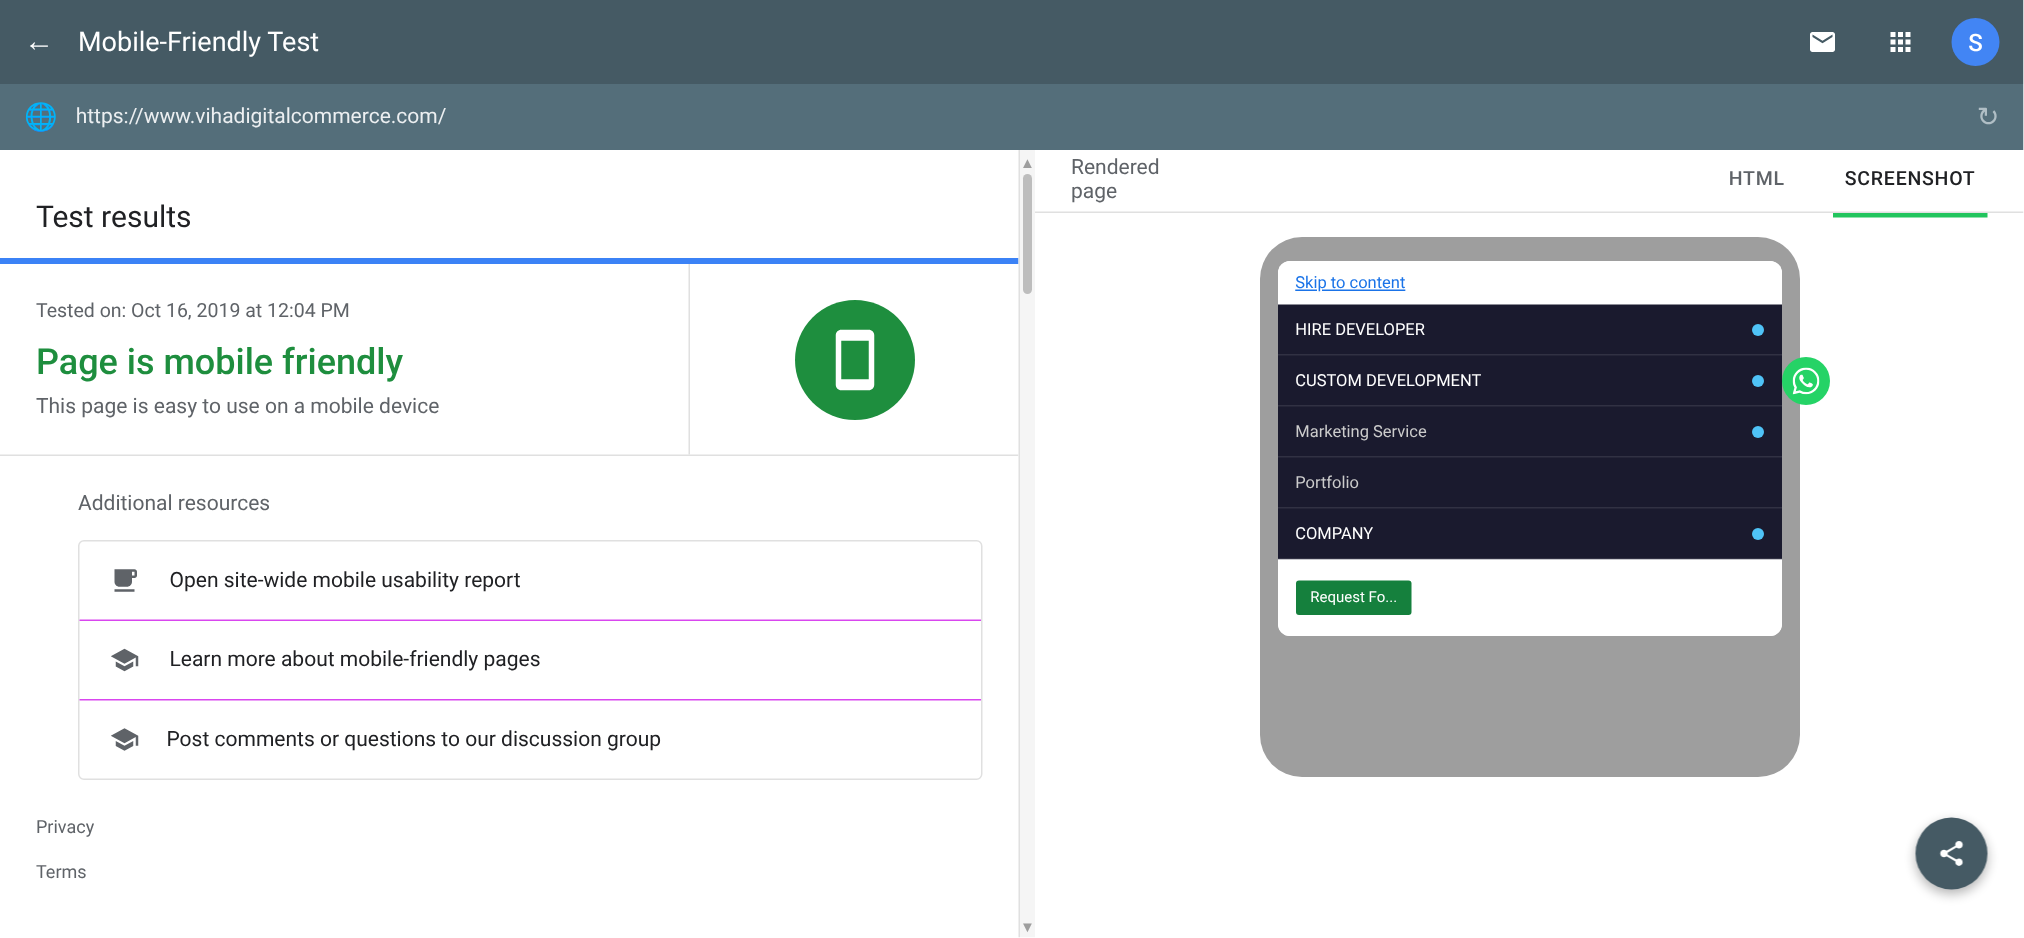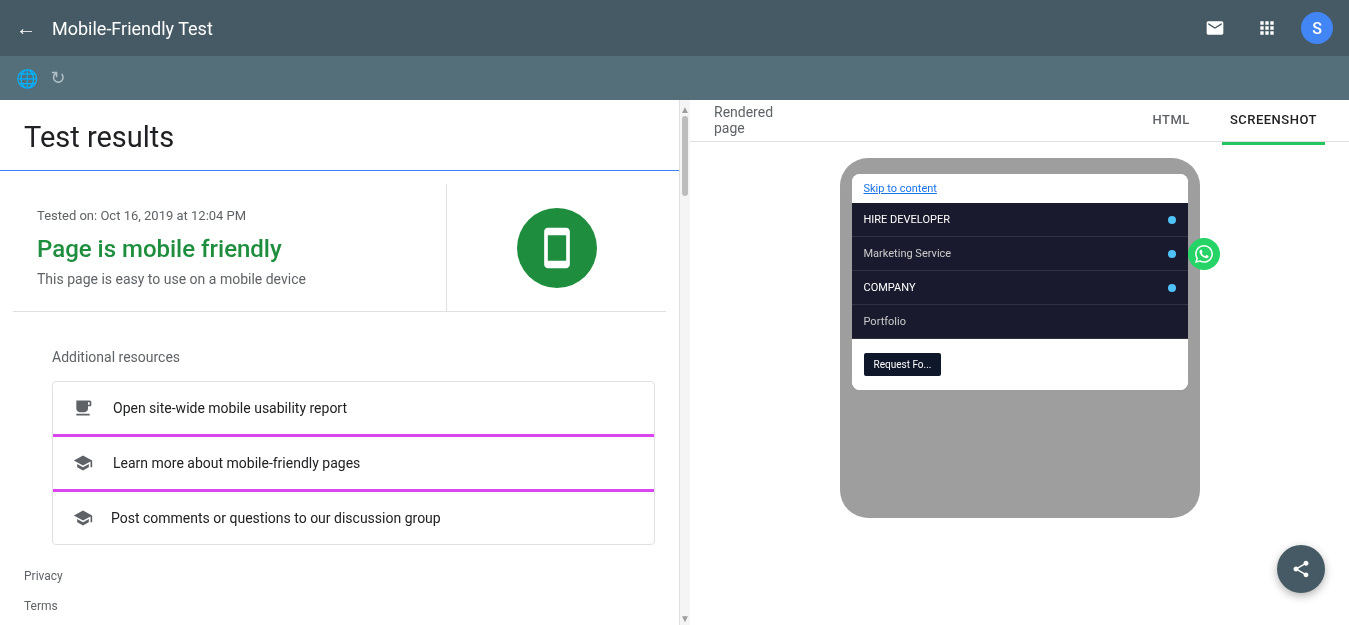--- a/index.html
+++ b/index.html
@@ -95,30 +95,30 @@
     
     .left-panel {
       width: 680px;
       border-right: 1px solid #e0e0e0;
       overflow-y: auto;
       padding: 0;
     }
 
     
     .test-results-header {
-      padding: 20px 24px 16px;
-      font-size: 29px;
+      padding: 32px 24px 16px;
+      font-size: 20px;
       font-weight: 400;
       color: #202124;
-      border-bottom: 1px solid #3b82f6;
+      border-bottom: 4px solid #3b82f6;
     }
 
     
     .result-card {
-      margin: 13px;
+      margin: 0;
       border-bottom: 1px solid #e0e0e0;
       display: flex;
       align-items: stretch;
     }
     .result-card-content {
       padding: 24px 24px;
       flex: 1;
     }
     .result-date {
       font-size: 13px;
@@ -168,21 +168,21 @@
       margin-bottom: 16px;
     }
     .resource-list {
       border: 1px solid #e0e0e0;
       border-radius: 4px;
     }
     .resource-item {
       display: flex;
       align-items: center;
       padding: 16px 20px;
-      border-bottom: 3px solid #d946ef;
+      border-bottom: 1px solid #d946ef;
       cursor: pointer;
       gap: 16px;
     }
     .resource-item:last-child {
       border-bottom: none;
       gap: 14px;
     }
     .resource-icon {
       color: #5f6368;
       font-size: 18px;
@@ -317,21 +317,21 @@
       border-radius: 50%;
       display: flex;
       align-items: center;
       justify-content: center;
       color: #fff;
       font-size: 16px;
     }
 
     
     .request-btn {
-      background: #0f172a;
+      background: #15803d;
       color: #fff;
       font-size: 10px;
       padding: 6px 10px;
       border-radius: 2px;
       display: inline-block;
       margin: 8px 12px;
     }
 
     
     .share-fab {
@@ -390,20 +390,21 @@
       </svg>
     </button>
     <div class="avatar-circle">
       <span>S</span>
     </div>
   </div>
 </div>
 
 <div class="url-bar">
   <span class="url-globe-icon">🌐</span>
+  <span class="url-text">https://www.vihadigitalcommerce.com/</span>
   <button class="url-refresh-btn">↻</button>
 </div>
 
 <div class="main-content">
 
   <div class="left-panel">
 
     <div class="test-results-header">
       <span>Test results</span>
     </div>
@@ -487,31 +488,35 @@
       <div class="phone-outer">
         <div class="phone-screen">
 
           <a class="phone-skip-link">Skip to content</a>
 
           <div class="phone-nav">
             <div class="phone-nav-item">
               <span>HIRE DEVELOPER</span>
               <span class="phone-nav-dot"></span>
             </div>
+            <div class="phone-nav-item">
+              <span>CUSTOM DEVELOPMENT</span>
+              <span class="phone-nav-dot"></span>
+            </div>
             <div class="phone-nav-item" style="color:#ccc;">
               <span>Marketing Service</span>
               <span class="phone-nav-dot"></span>
+            </div>
+            <div class="phone-nav-item" style="color:#ccc;">
+              <span>Portfolio</span>
             </div>
             <div class="phone-nav-item">
               <span>COMPANY</span>
               <span class="phone-nav-dot"></span>
             </div>
-            <div class="phone-nav-item" style="color:#ccc;">
-              <span>Portfolio</span>
-            </div>
           </div>
 
           <div style="padding: 6px 0; background:#fff;">
             <div class="request-btn">Request Fo...</div>
           </div>
         </div>
 
         <div class="whatsapp-float">
           <svg width="18" height="18" viewBox="0 0 24 24" fill="white">
             <path d="M17.472 14.382c-.297-.149-1.758-.867-2.03-.967-.273-.099-.471-.148-.67.15-.197.297-.767.966-.94 1.164-.173.199-.347.223-.644.075-.297-.15-1.255-.463-2.39-1.475-.883-.788-1.48-1.761-1.653-2.059-.173-.297-.018-.458.13-.606.134-.133.298-.347.446-.52.149-.174.198-.298.298-.497.099-.198.05-.371-.025-.52-.075-.149-.669-1.612-.916-2.207-.242-.579-.487-.5-.669-.51-.173-.008-.371-.01-.57-.01-.198 0-.52.074-.792.372-.272.297-1.04 1.016-1.04 2.479 0 1.462 1.065 2.875 1.213 3.074.149.198 2.096 3.2 5.077 4.487.709.306 1.262.489 1.694.625.712.227 1.36.195 1.871.118.571-.085 1.758-.719 2.006-1.413.248-.694.248-1.289.173-1.413-.074-.124-.272-.198-.57-.347m-5.421 7.403h-.004a9.87 9.87 0 01-5.031-1.378l-.361-.214-3.741.982.998-3.648-.235-.374a9.86 9.86 0 01-1.51-5.26c.001-5.45 4.436-9.884 9.888-9.884 2.64 0 5.122 1.03 6.988 2.898a9.825 9.825 0 012.893 6.994c-.003 5.45-4.437 9.884-9.885 9.884m8.413-18.297A11.815 11.815 0 0012.05 0C5.495 0 .16 5.335.157 11.892c0 2.096.547 4.142 1.588 5.945L.057 24l6.305-1.654a11.882 11.882 0 005.683 1.448h.005c6.554 0 11.89-5.335 11.893-11.893a11.821 11.821 0 00-3.48-8.413z"></path>

